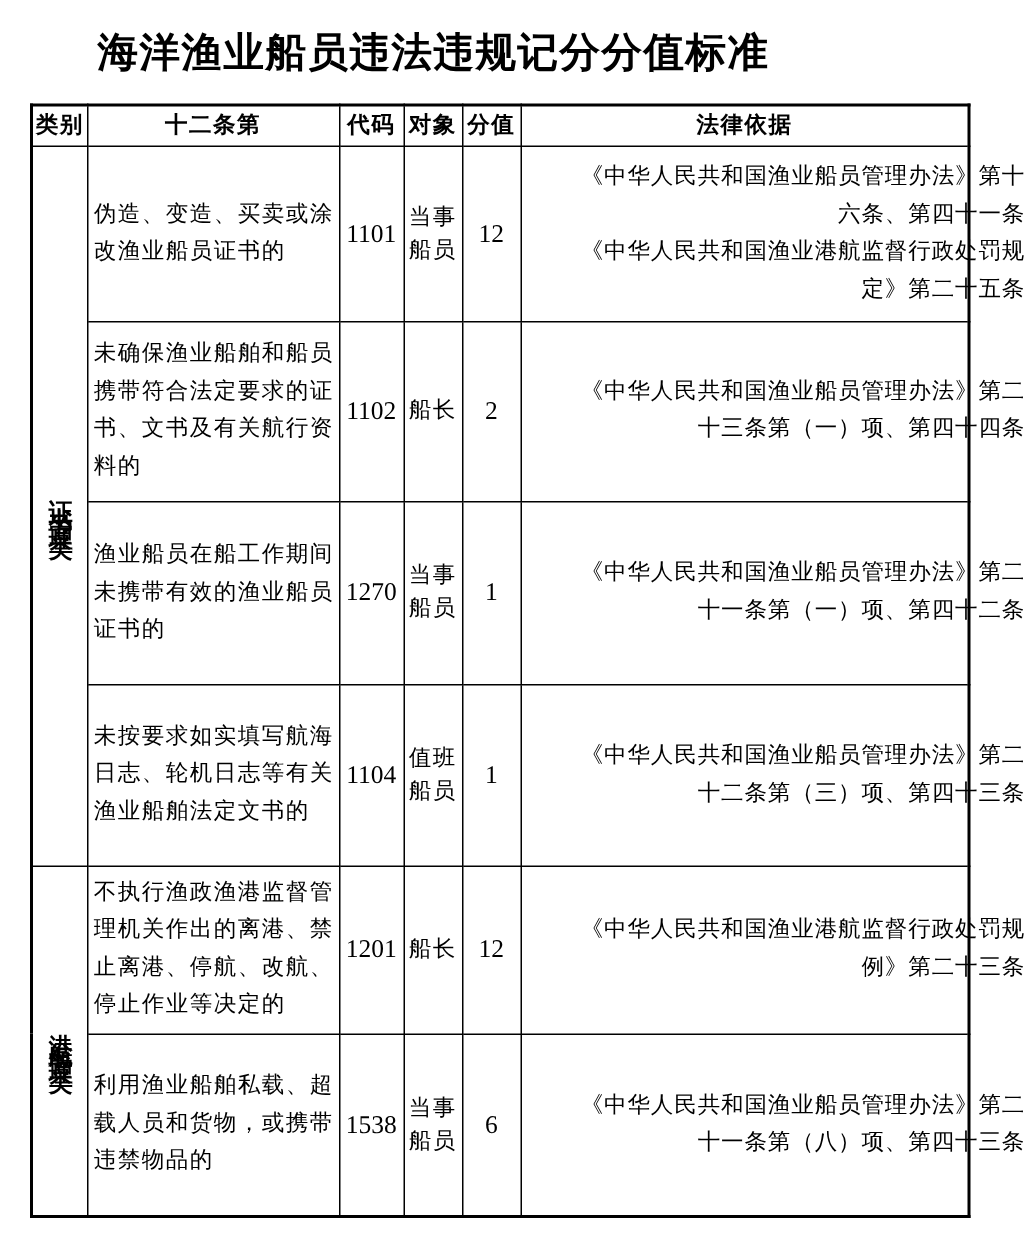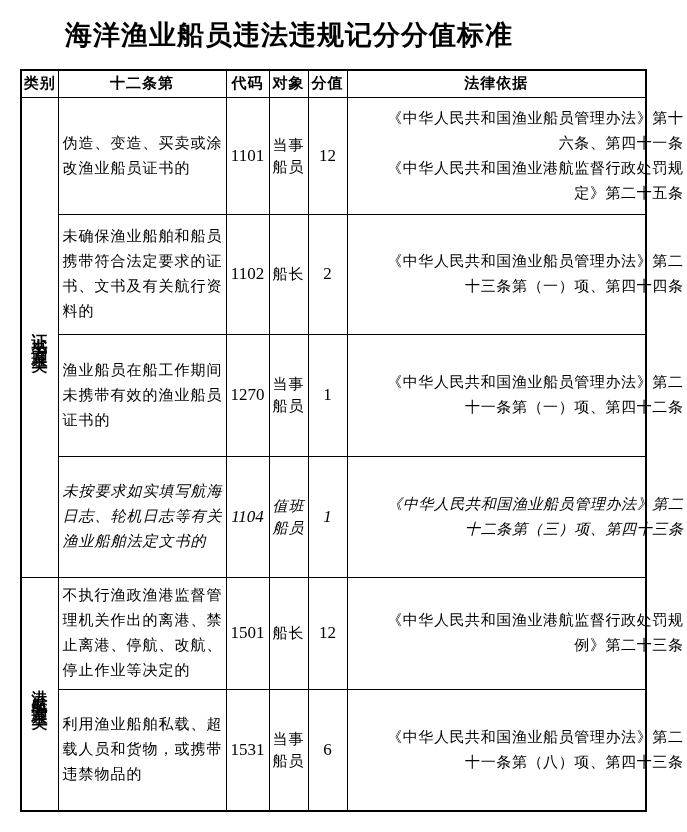--- a/index.html
+++ b/index.html
@@ -42,21 +42,21 @@
     font-family: "Liberation Sans", sans-serif;
     font-weight: bold;
     font-size: 15px;
     text-align: center;
     letter-spacing: 1px;
   }
   
   tbody tr:nth-child(1) { height: 117px; }
   tbody tr:nth-child(2) { height: 120px; }
   tbody tr:nth-child(3) { height: 122px; }
-  tbody tr:nth-child(4) { height: 121px; font-style: italic; }
+  tbody tr:nth-child(4) { height: 121px; }
   tbody tr:nth-child(5) { height: 112px; }
   tbody tr:nth-child(6) { height: 122px; }
 
   td.cat-cell { text-align: center; }
   .cat-text {
     display: inline-block;
     writing-mode: vertical-rl;
     font-family: "Liberation Sans", sans-serif;
     font-weight: bold;
     font-size: 16px;
@@ -179,35 +179,35 @@
         </td>
       </tr>
       <tr>
         <td class="cat-cell" rowspan="2"><span class="cat-text">港航管理类</span></td>
         <td class="name-cell">
           <div class="name-text">不执行渔政渔港监督管
 理机关作出的离港、禁
 止离港、停航、改航、
 停止作业等决定的</div>
         </td>
-        <td class="code-cell">1501</td>
+        <td class="code-cell">1201</td>
         <td class="target-cell">船长</td>
         <td class="points-cell">12</td>
         <td class="basis-cell">
           <div class="basis-text">《中华人民共和国渔业港航监督行政处罚规
 例》第二十三条</div>
         </td>
       </tr>
       <tr>
         <td class="name-cell">
           <div class="name-text">利用渔业船舶私载、超
 载人员和货物，或携带
 违禁物品的</div>
         </td>
-        <td class="code-cell">1531</td>
+        <td class="code-cell">1538</td>
         <td class="target-cell">当事
 船员</td>
         <td class="points-cell">6</td>
         <td class="basis-cell">
           <div class="basis-text">《中华人民共和国渔业船员管理办法》第二
 十一条第（八）项、第四十三条</div>
         </td>
       </tr>
     </tbody>
 </table>

